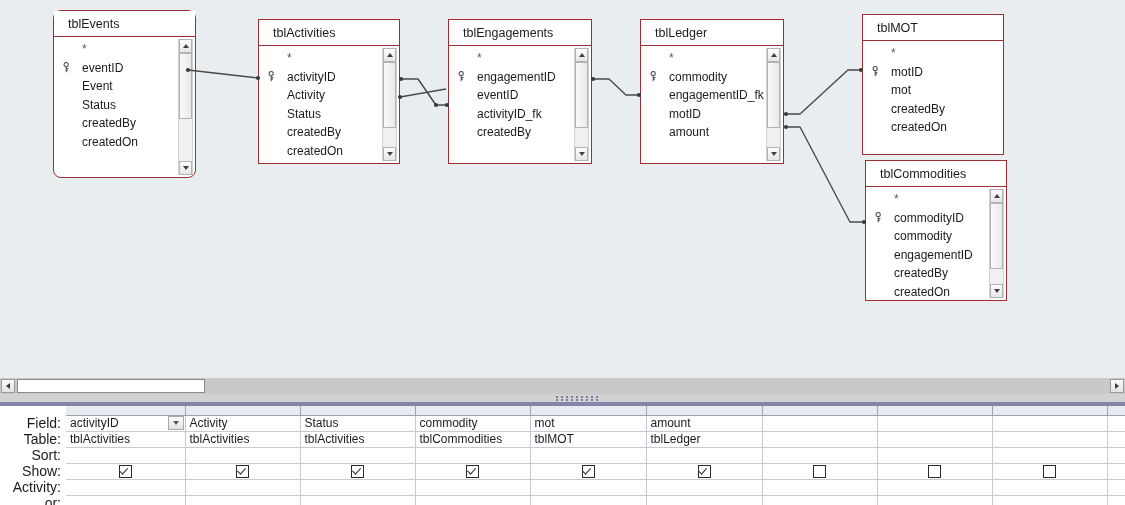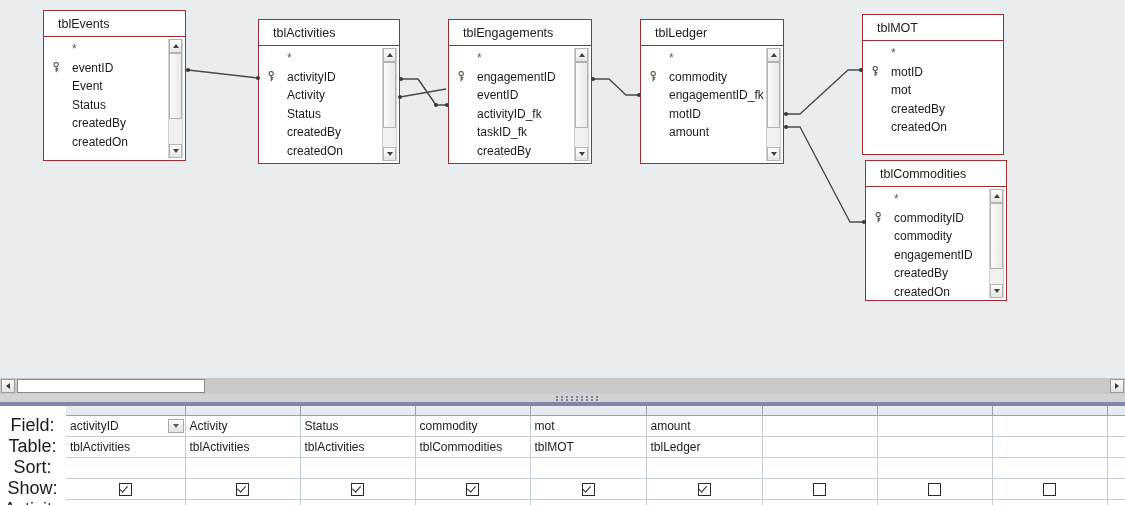--- a/index.html
+++ b/index.html
@@ -240,27 +240,27 @@
     height: 15px;
     padding: 0 4px;
     border-right: 1px solid #c3ccd6;
     border-bottom: 1px solid #c3ccd6;
     box-sizing: border-box;
     white-space: nowrap;
     overflow: hidden;
     vertical-align: middle;
   }
   #grid-table td.rowlabel {
-    text-align: center;
+    text-align: right;
     padding-right: 5px;
     background: #ffffff;
     border-right: none;
     border-bottom: none;
     color: #1b1b1b;
-    font-size: 18px;
+    font-size: 14px;
   }
   #grid-table tr.header-row td {
     height: 9px;
     background: #e8ebef;
     border-bottom: 1px solid #9aa2ab;
     border-right: 1px solid #9aa2ab;
     padding: 0;
   }
   #grid-table tr.header-row td.rowlabel {
     background: #ffffff;
@@ -310,21 +310,21 @@
     border-left: 3.5px solid transparent;
     border-right: 3.5px solid transparent;
     border-top: 4px solid #4a5b70;
   }
 </style>
 </head>
 <body>
 
 <div id="diagram-pane">
   <div id="tables-layer">
-      <div class="table-box" style="left: 43px; top: 10px; width: 143px; height: 151px;">
+      <div class="table-box" style="left: 53px; top: 10px; width: 143px; height: 168px; border-radius: 8px;">
         <div class="table-title">tblEvents</div>
         <div class="table-body">
           <div class="field-list" style="right: 19px;">
             <div class="field-row asterisk">
               <span class="field-key"></span>
               <span class="field-name">*</span>
             </div>
             <div class="field-row">
               <span class="field-key"><span class="keyglyph"><svg width="11" height="11" viewBox="0 0 11 11">
                     <circle cx="3.2" cy="2.6" r="2.1" fill="none" stroke="#555" stroke-width="1.1"></circle>
@@ -418,24 +418,20 @@
                   </svg></span></span>
               <span class="field-name">engagementID</span>
             </div>
             <div class="field-row">
               <span class="field-key"></span>
               <span class="field-name">eventID</span>
             </div>
             <div class="field-row">
               <span class="field-key"></span>
               <span class="field-name">activityID_fk</span>
-            </div>
-            <div class="field-row">
-              <span class="field-key"></span>
-              <span class="field-name">taskID_fk</span>
             </div>
             <div class="field-row">
               <span class="field-key"></span>
               <span class="field-name">createdBy</span>
             </div>
           </div>
           <div class="vscroll">
             <div class="sb-btn sb-up">
               <span class="arrow-up"></span>
             </div>

